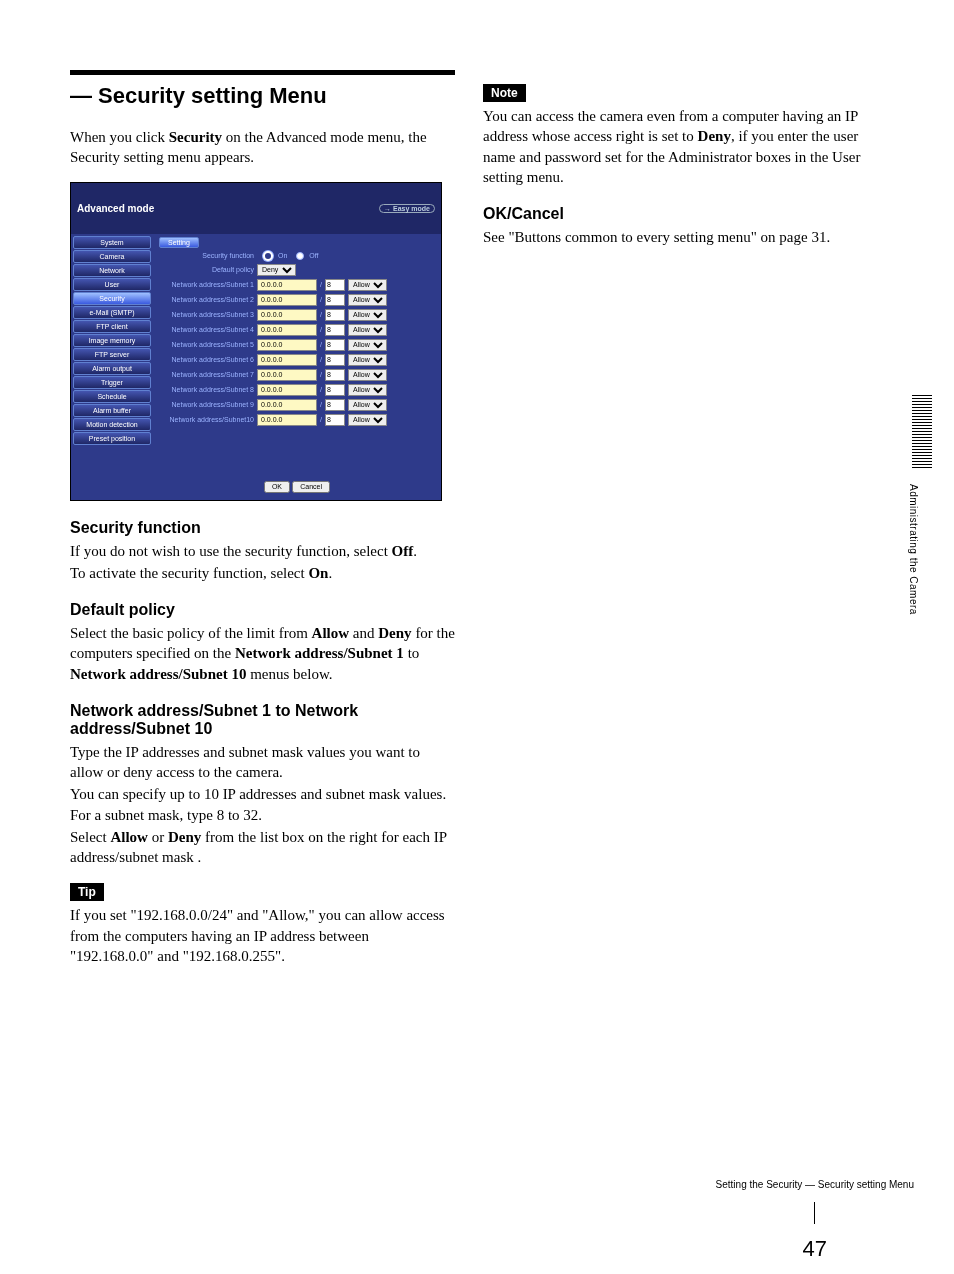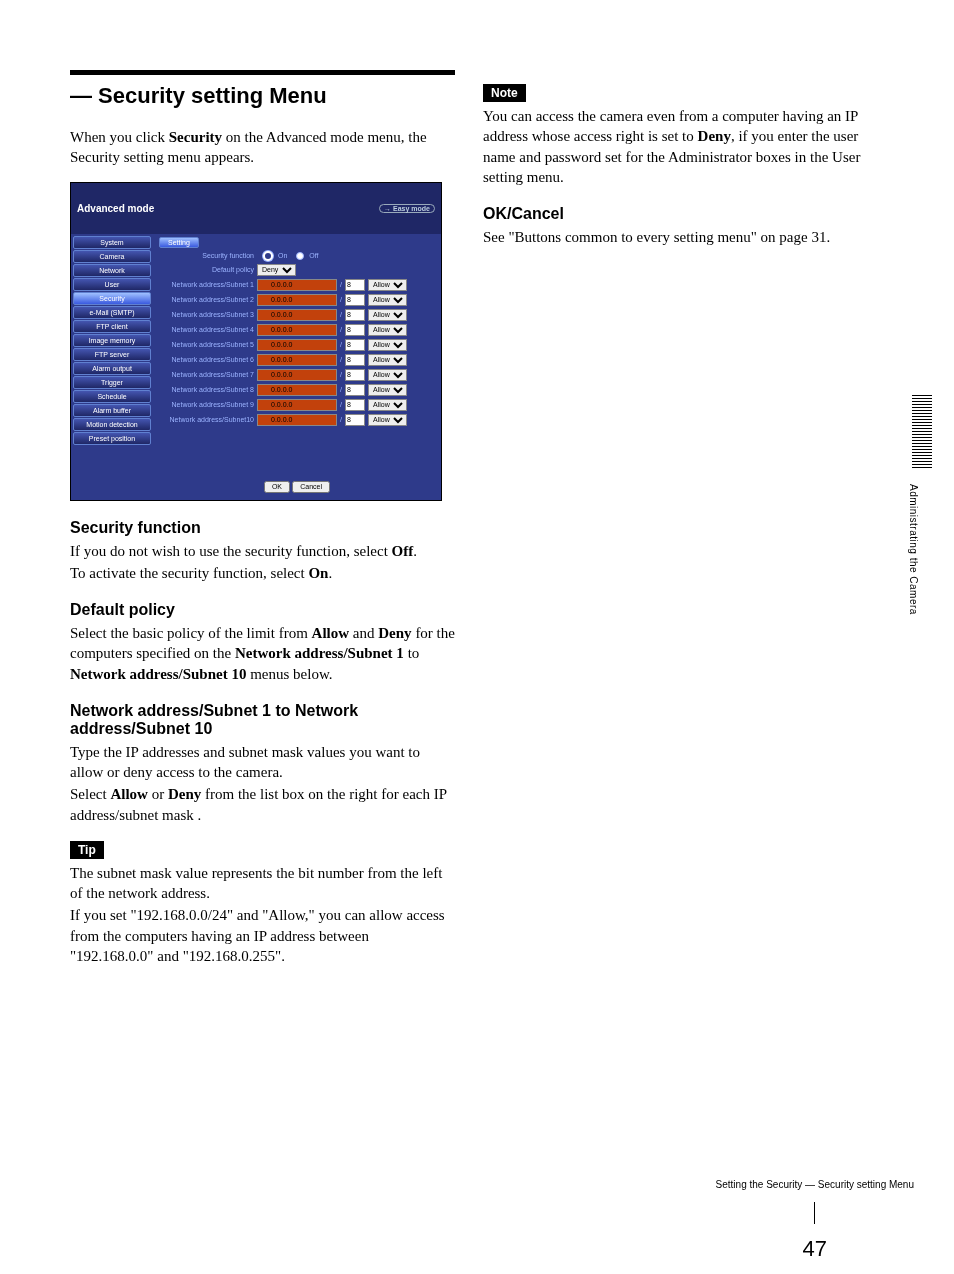--- a/index.html
+++ b/index.html
@@ -113,21 +113,21 @@
     background: linear-gradient(#9fc0ff,#3a5adf);
     border:1px solid #6080d0;
     font-size:7px;
     padding:1px 8px;
     border-radius:2px;
   }
   .row { color:#9bb3ff; font-size:7px; margin-top:3px; display:flex; align-items:center; gap:3px;}
   .row label { width:95px; text-align:right; }
   .row .radio { display:inline-block; width:6px; height:6px; border-radius:50%; border:1px solid #9bb3ff; background:#fff; margin:0 2px 0 6px; vertical-align:middle;}
   .row .radio.sel { background:#2e3a8a; border:2px solid #fff; box-shadow:0 0 0 1px #9bb3ff;}
-  input.tiny { width:52px; height:10px; font-size:7px; padding:0 13px; border:1px solid #888; background:#c2410c; color:#000;}
+  input.tiny { width:52px; height:10px; font-size:7px; padding:0 3px; border:1px solid #888; background:#fef9c3; color:#000;}
   input.tiny2 { width:16px; height:10px; font-size:7px; padding:0 1px; border:1px solid #888; background:#fff; color:#000;}
   select.tiny { height:12px; font-size:7px; border:1px solid #888; background:#eee; color:#000;}
   .okcancel { text-align:center; margin-top:55px;}
   .okcancel button { font-size:7px; padding:0 6px; height:12px;}
 
   
   .side-marker {
     position:absolute;
     right: 22px;
     top: 395px;
@@ -298,24 +298,24 @@
     <p><span>If you do not wish to use the security function, select </span><b>Off</b><span>.</span></p>
     <p><span>To activate the security function, select </span><b>On</b><span>.</span></p>
 
     <h3>Default policy</h3>
     <p>
       <span>Select the basic policy of the limit from </span><b>Allow</b><span> and </span><b>Deny</b><span> for the computers specified on the </span><b>Network address/Subnet 1</b><span> to </span><b>Network address/Subnet 10</b><span> menus below.</span>
     </p>
 
     <h3>Network address/Subnet 1 to Network address/Subnet 10</h3>
     <p>Type the IP addresses and subnet mask values you want to allow or deny access to the camera.</p>
+    <p>You can specify up to 10 IP addresses and subnet mask values.  For a subnet mask, type 8 to 32.</p>
     <p><span>Select </span><b>Allow</b><span> or </span><b>Deny</b><span> from the list box on the right for each IP address/subnet mask .</span></p>
 
     <div class="label-box">Tip</div>
-    <p>The subnet mask value represents the bit number from the left of the network address.</p>
     <p>If you set "192.168.0.0/24" and "Allow," you can allow access from the computers having an IP address between "192.168.0.0" and "192.168.0.255".</p>
   </div>
 
   <div class="col">
     <div class="label-box">Note</div>
     <p><span>You can access the camera even from a computer having an IP address whose access right is set to </span><b>Deny</b><span>, if you enter the user name and password set for the Administrator boxes in the User setting menu.</span></p>
 
     <h3>OK/Cancel</h3>
     <p>See "Buttons common to every setting menu" on page 31.</p>
   </div>

